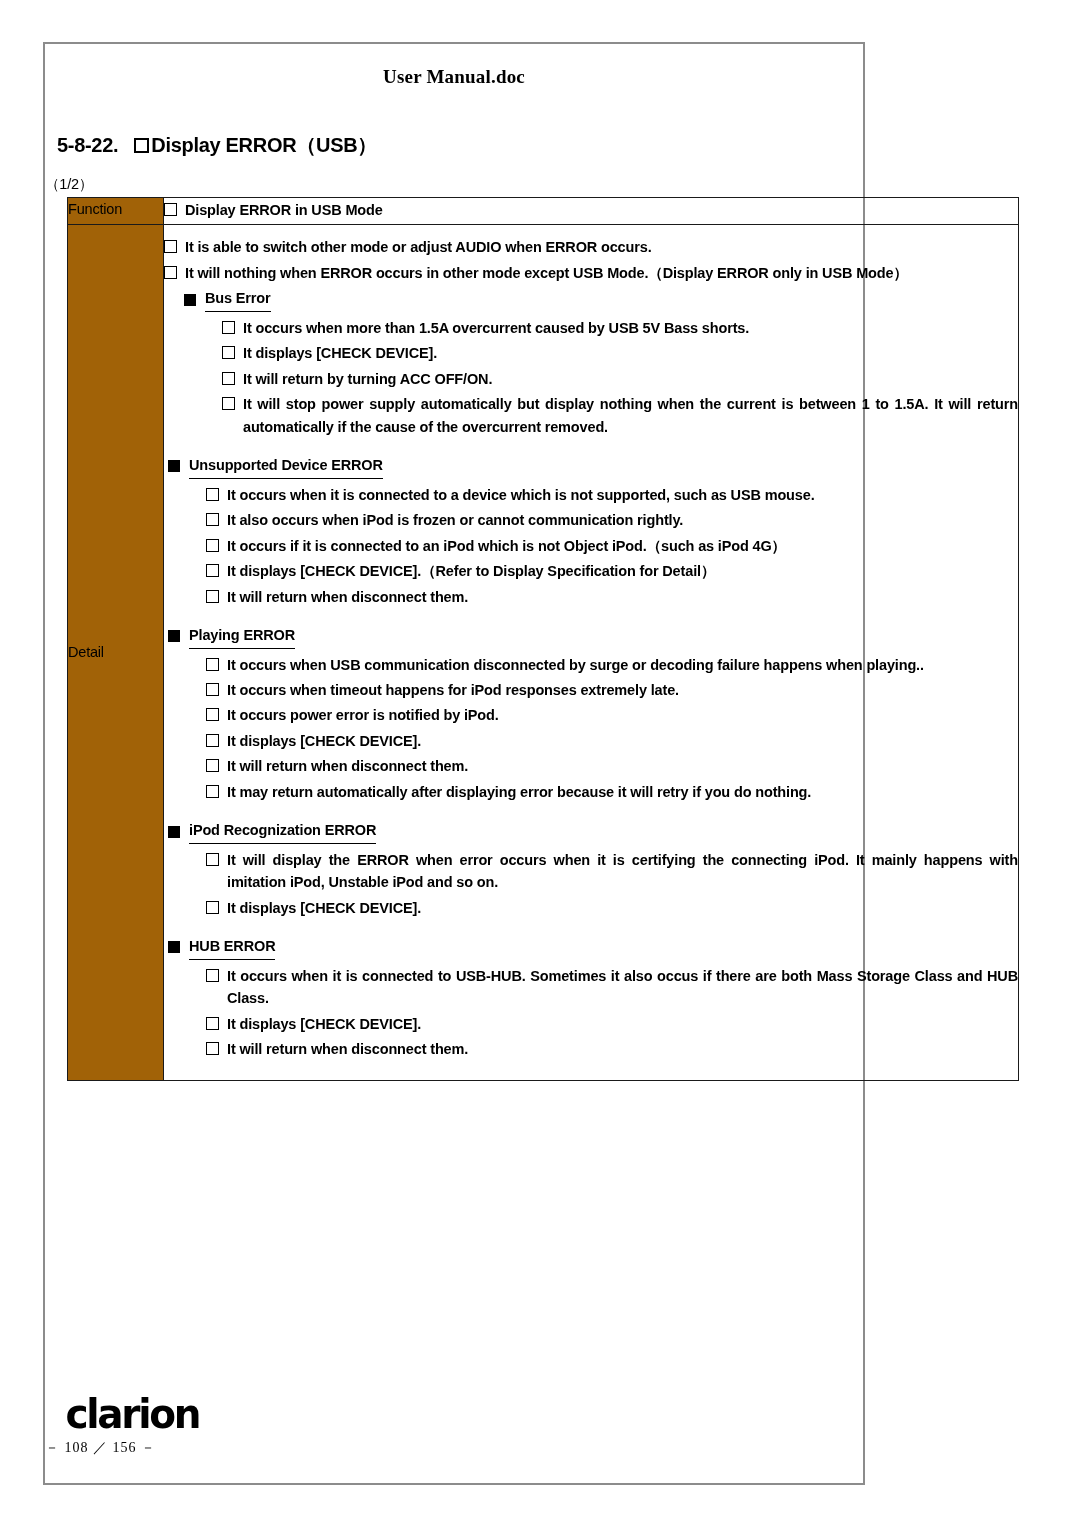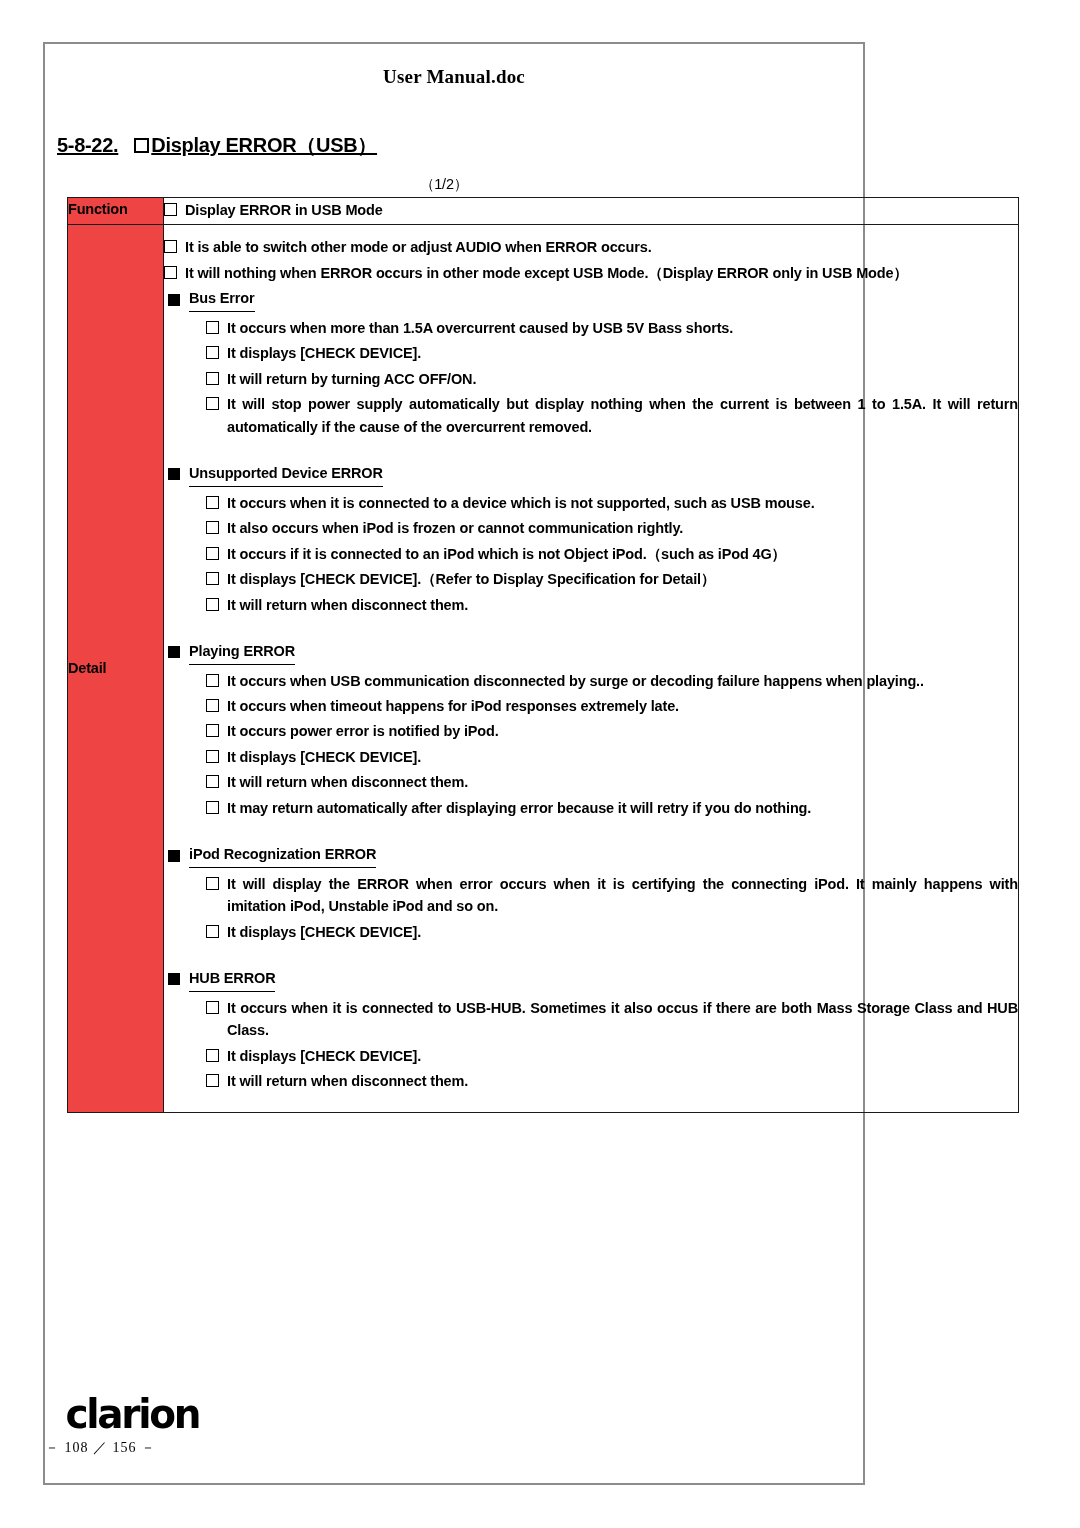--- a/index.html
+++ b/index.html
@@ -36,21 +36,20 @@
   }
 
   .section-title {
     margin-top: 44px;
     margin-left: 12px;
     font-size: 20px;
     font-weight: bold;
     letter-spacing: -0.3px;
     display: flex;
     align-items: center;
-    text-decoration: underline;
   }
   .section-title .num {
     margin-right: 16px;
   }
   .sq-open {
     display: inline-block;
     width: 13px;
     height: 13px;
     border: 1.6px solid #000;
     box-sizing: border-box;
@@ -59,47 +58,46 @@
     margin-right: 1px;
   }
   .section-title .sq-open {
     width: 15px;
     height: 15px;
     border-width: 2px;
     margin-right: 2px;
   }
 
   .page-count {
-    text-align: center;
+    text-align: left;
     font-size: 14.5px;
     margin-right: 20px;
     margin-top: 16px;
     letter-spacing: -0.2px;
   }
 
   table.spec {
     border-collapse: collapse;
     margin-left: 22px;
     margin-top: 3px;
     width: 952px;
     table-layout: fixed;
   }
   table.spec td {
     border: 1.4px solid #1a1a1a;
     vertical-align: top;
     padding: 0;
   }
   td.label {
     width: 96px;
-    background: #ef4444;
+    background: #a16207;
     font-size: 14.5px;
     padding: 6px 0 6px 13px;
     line-height: 1.55;
     letter-spacing: -0.2px;
-    font-weight: bold;
   }
   td.label.detail {
     vertical-align: middle;
   }
   td.body {
     padding: 7px 12px 9px 12px;
     font-size: 14.5px;
     line-height: 1.55;
     font-weight: bold;
   }
@@ -127,24 +125,25 @@
   .ck-line .txt {
     flex: 1 1 auto;
     text-align: justify;
     text-justify: inter-word;
   }
   .ck-line.justify .txt {
     text-align-last: left;
   }
 
   .grp {
-    margin-top: 24px;
+    margin-top: 16px;
   }
   .grp:first-child {
     margin-top: 0;
+    padding-left: 16px;
   }
   .grp-head {
     display: flex;
     align-items: center;
     margin-bottom: 5px;
     margin-left: 4px;
   }
   .sq-filled {
     display: inline-block;
     width: 12px;

